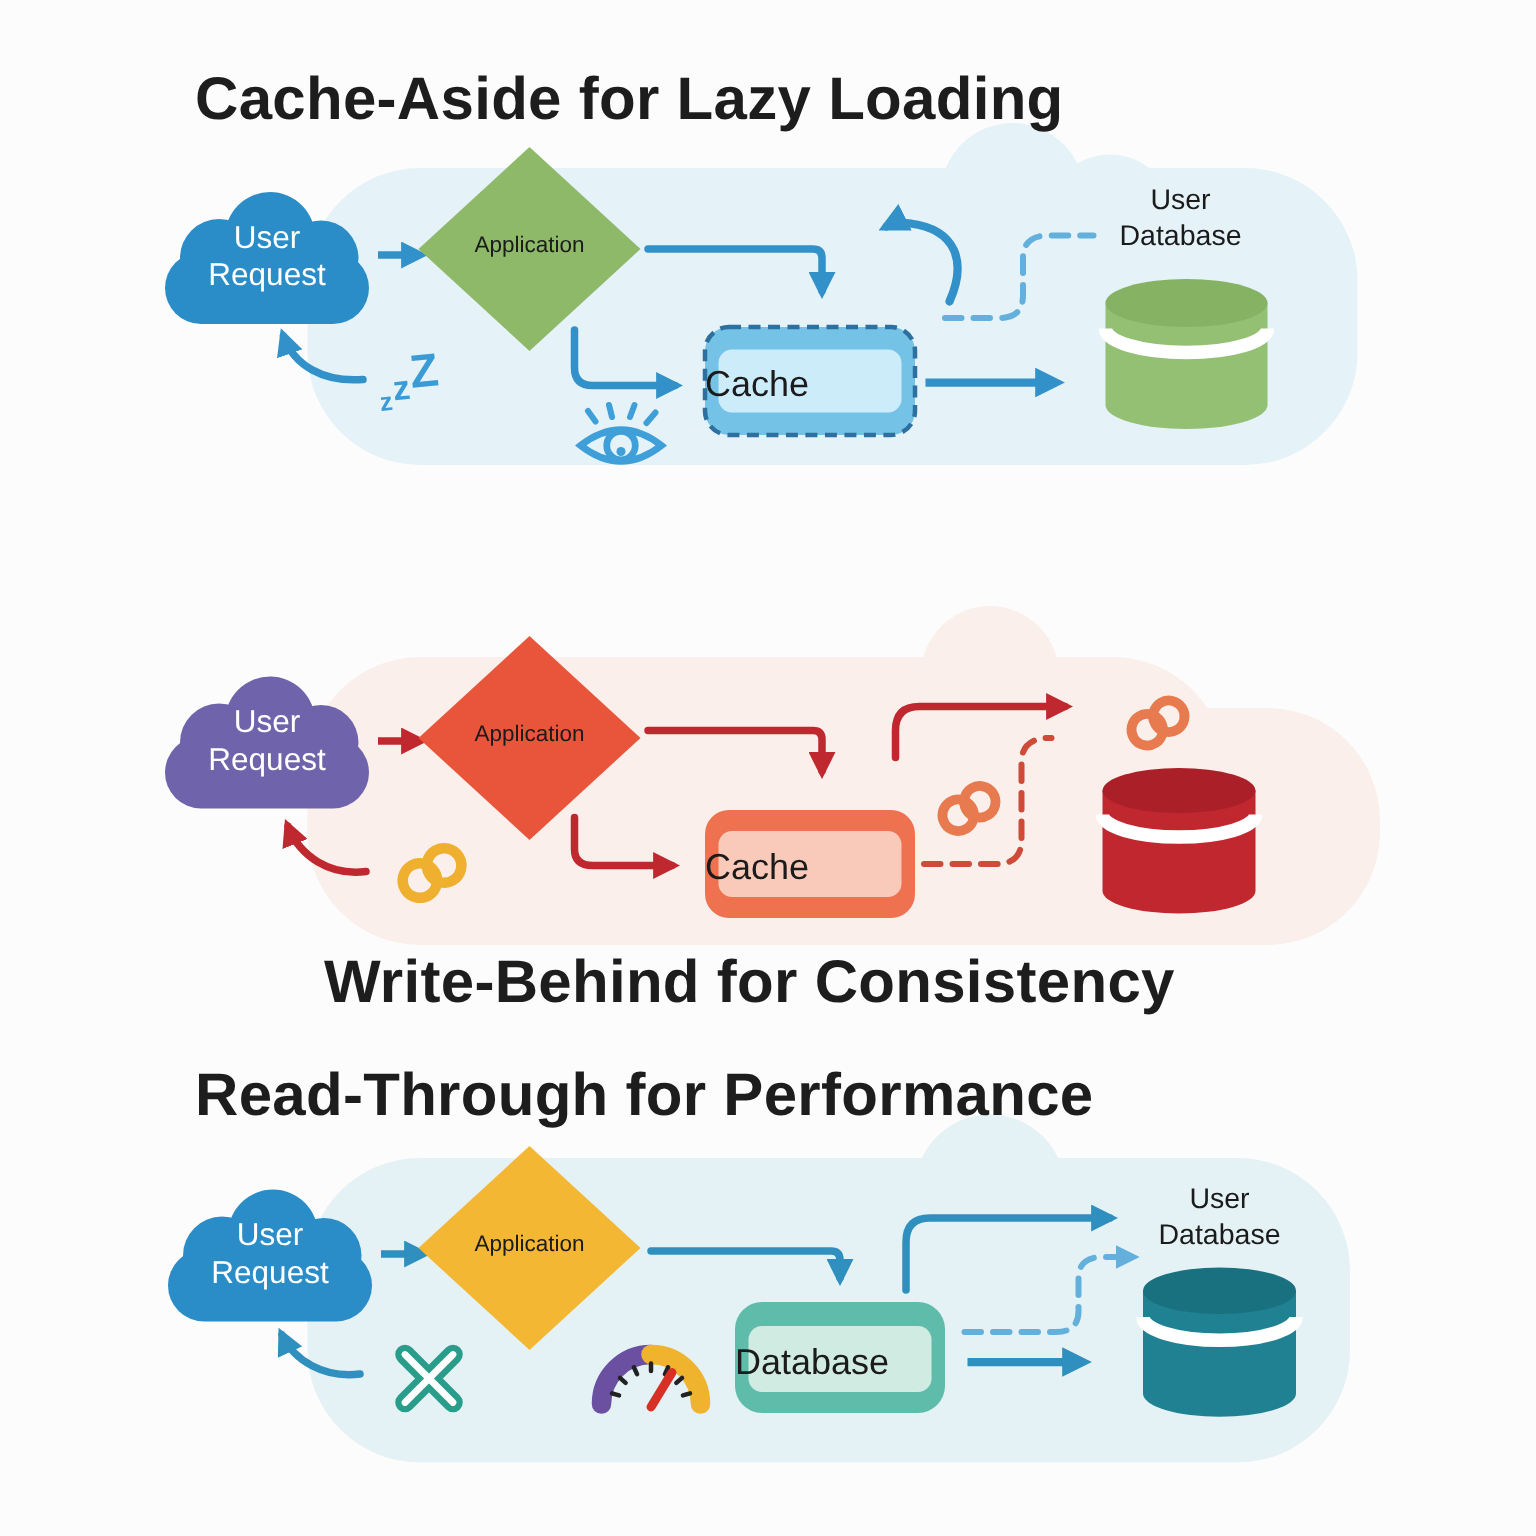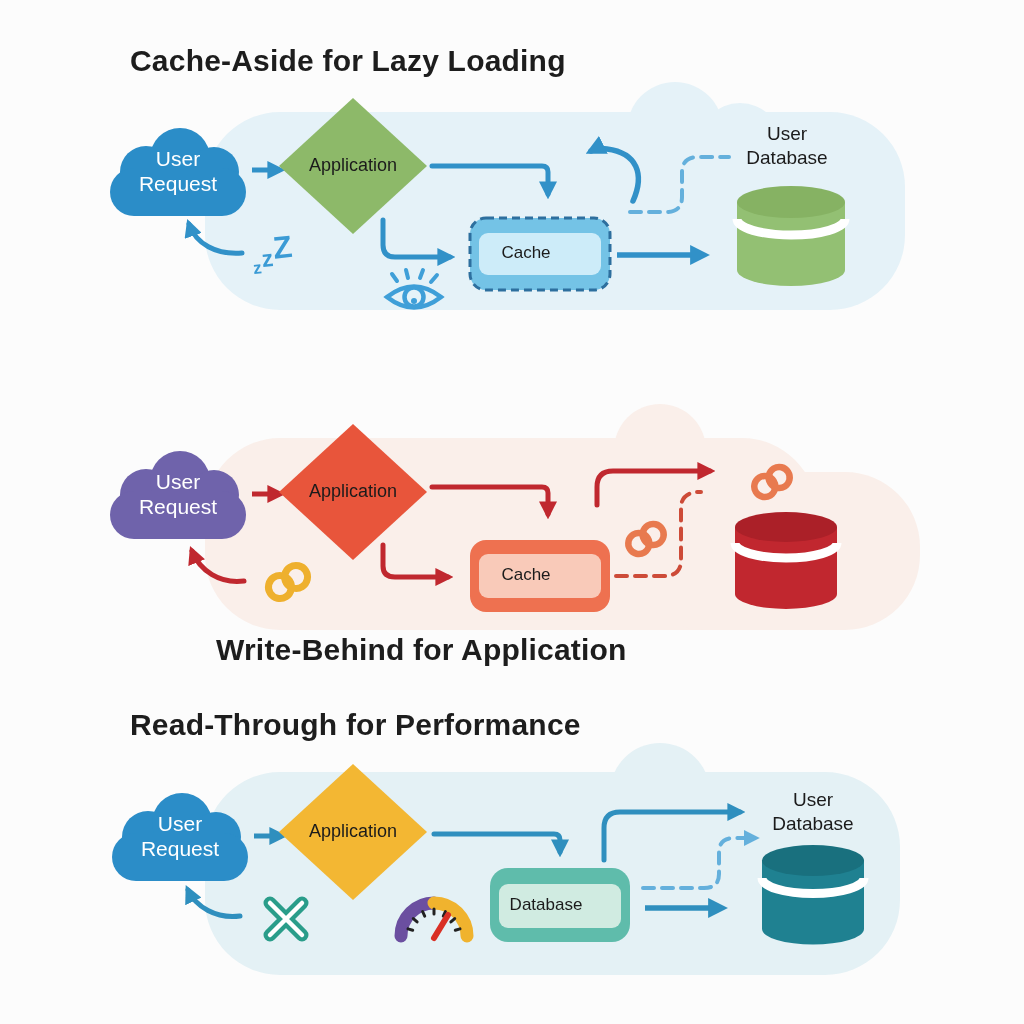--- a/index.html
+++ b/index.html
@@ -1,23 +1,23 @@
 <!DOCTYPE html>
 <html><head>
 <meta charset="utf-8">
 <style>
   html,body{margin:0;padding:0;}
   body{background:#fcfcfc;font-family:"Liberation Sans",sans-serif;}
   #canvas{position:relative;width:1024px;height:1024px;background:#fcfcfc;overflow:hidden;}
   #art{position:absolute;left:0;top:0;z-index:1;}
   .txt{position:absolute;z-index:2;color:#1b1b1b;}
-  .title{font-size:30px;font-weight:700;color:#1d1d1d;letter-spacing:.2px;white-space:nowrap;}
+  .title{font-size:40px;font-weight:700;color:#1d1d1d;letter-spacing:.2px;white-space:nowrap;}
   .cloud-label{width:124px;text-align:center;color:#fff;font-size:21px;line-height:25px;font-weight:400;}
-  .app-label{width:140px;text-align:center;font-size:18px;}
-  .box-label{width:112px;text-align:center;font-size:17px;}
+  .app-label{width:140px;text-align:center;font-size:15px;}
+  .box-label{width:112px;font-size:24px;}
   .dbl{width:130px;text-align:center;font-size:19px;line-height:24px;}
   .zzz{position:absolute;z-index:2;color:#3b9bd5;font-weight:700;transform:rotate(-6deg);}
   .zzz span{position:relative;display:inline-block;}
   .zzz .z1{font-size:17px;top:6px;}
   .zzz .z2{font-size:23px;top:0;left:1px;}
   .zzz .z3{font-size:31px;top:-7px;left:2px;}
 </style>
 </head>
 <body>
 
@@ -179,21 +179,21 @@
           <path d="M0,-22 L0,-27"></path>
       <path d="M9.3,-19.9 L11.4,-24.5"></path>
           <path d="M16.9,-14.1 L20.7,-17.4"></path>
       <path d="M21.3,-5.7 L26,-7.1"></path>
     </g>
     <path d="M0,2 L14,-21" stroke="#d93025" stroke-width="6" stroke-linecap="round" fill="none"></path>
   </g>
 </svg>
 
 <div class="txt title" style="left:130px;top:44px;">Cache-Aside for Lazy Loading</div>
-<div class="txt title" style="left:216px;top:633px;">Write-Behind for Application</div>
+<div class="txt title" style="left:216px;top:633px;">Write-Behind for Consistency</div>
 <div class="txt title" style="left:130px;top:708px;">Read-Through for Performance</div>
 
 <div class="txt cloud-label" style="left:116px;top:146px;">
   <div>User</div>
   <div>Request</div>
 </div>
 <div class="txt app-label" style="left:283px;top:155px;">Application</div>
 <div class="txt box-label" style="left:470px;top:243px;">Cache</div>
 <div class="txt dbl" style="left:722px;top:122px;">
   <div>User</div>

